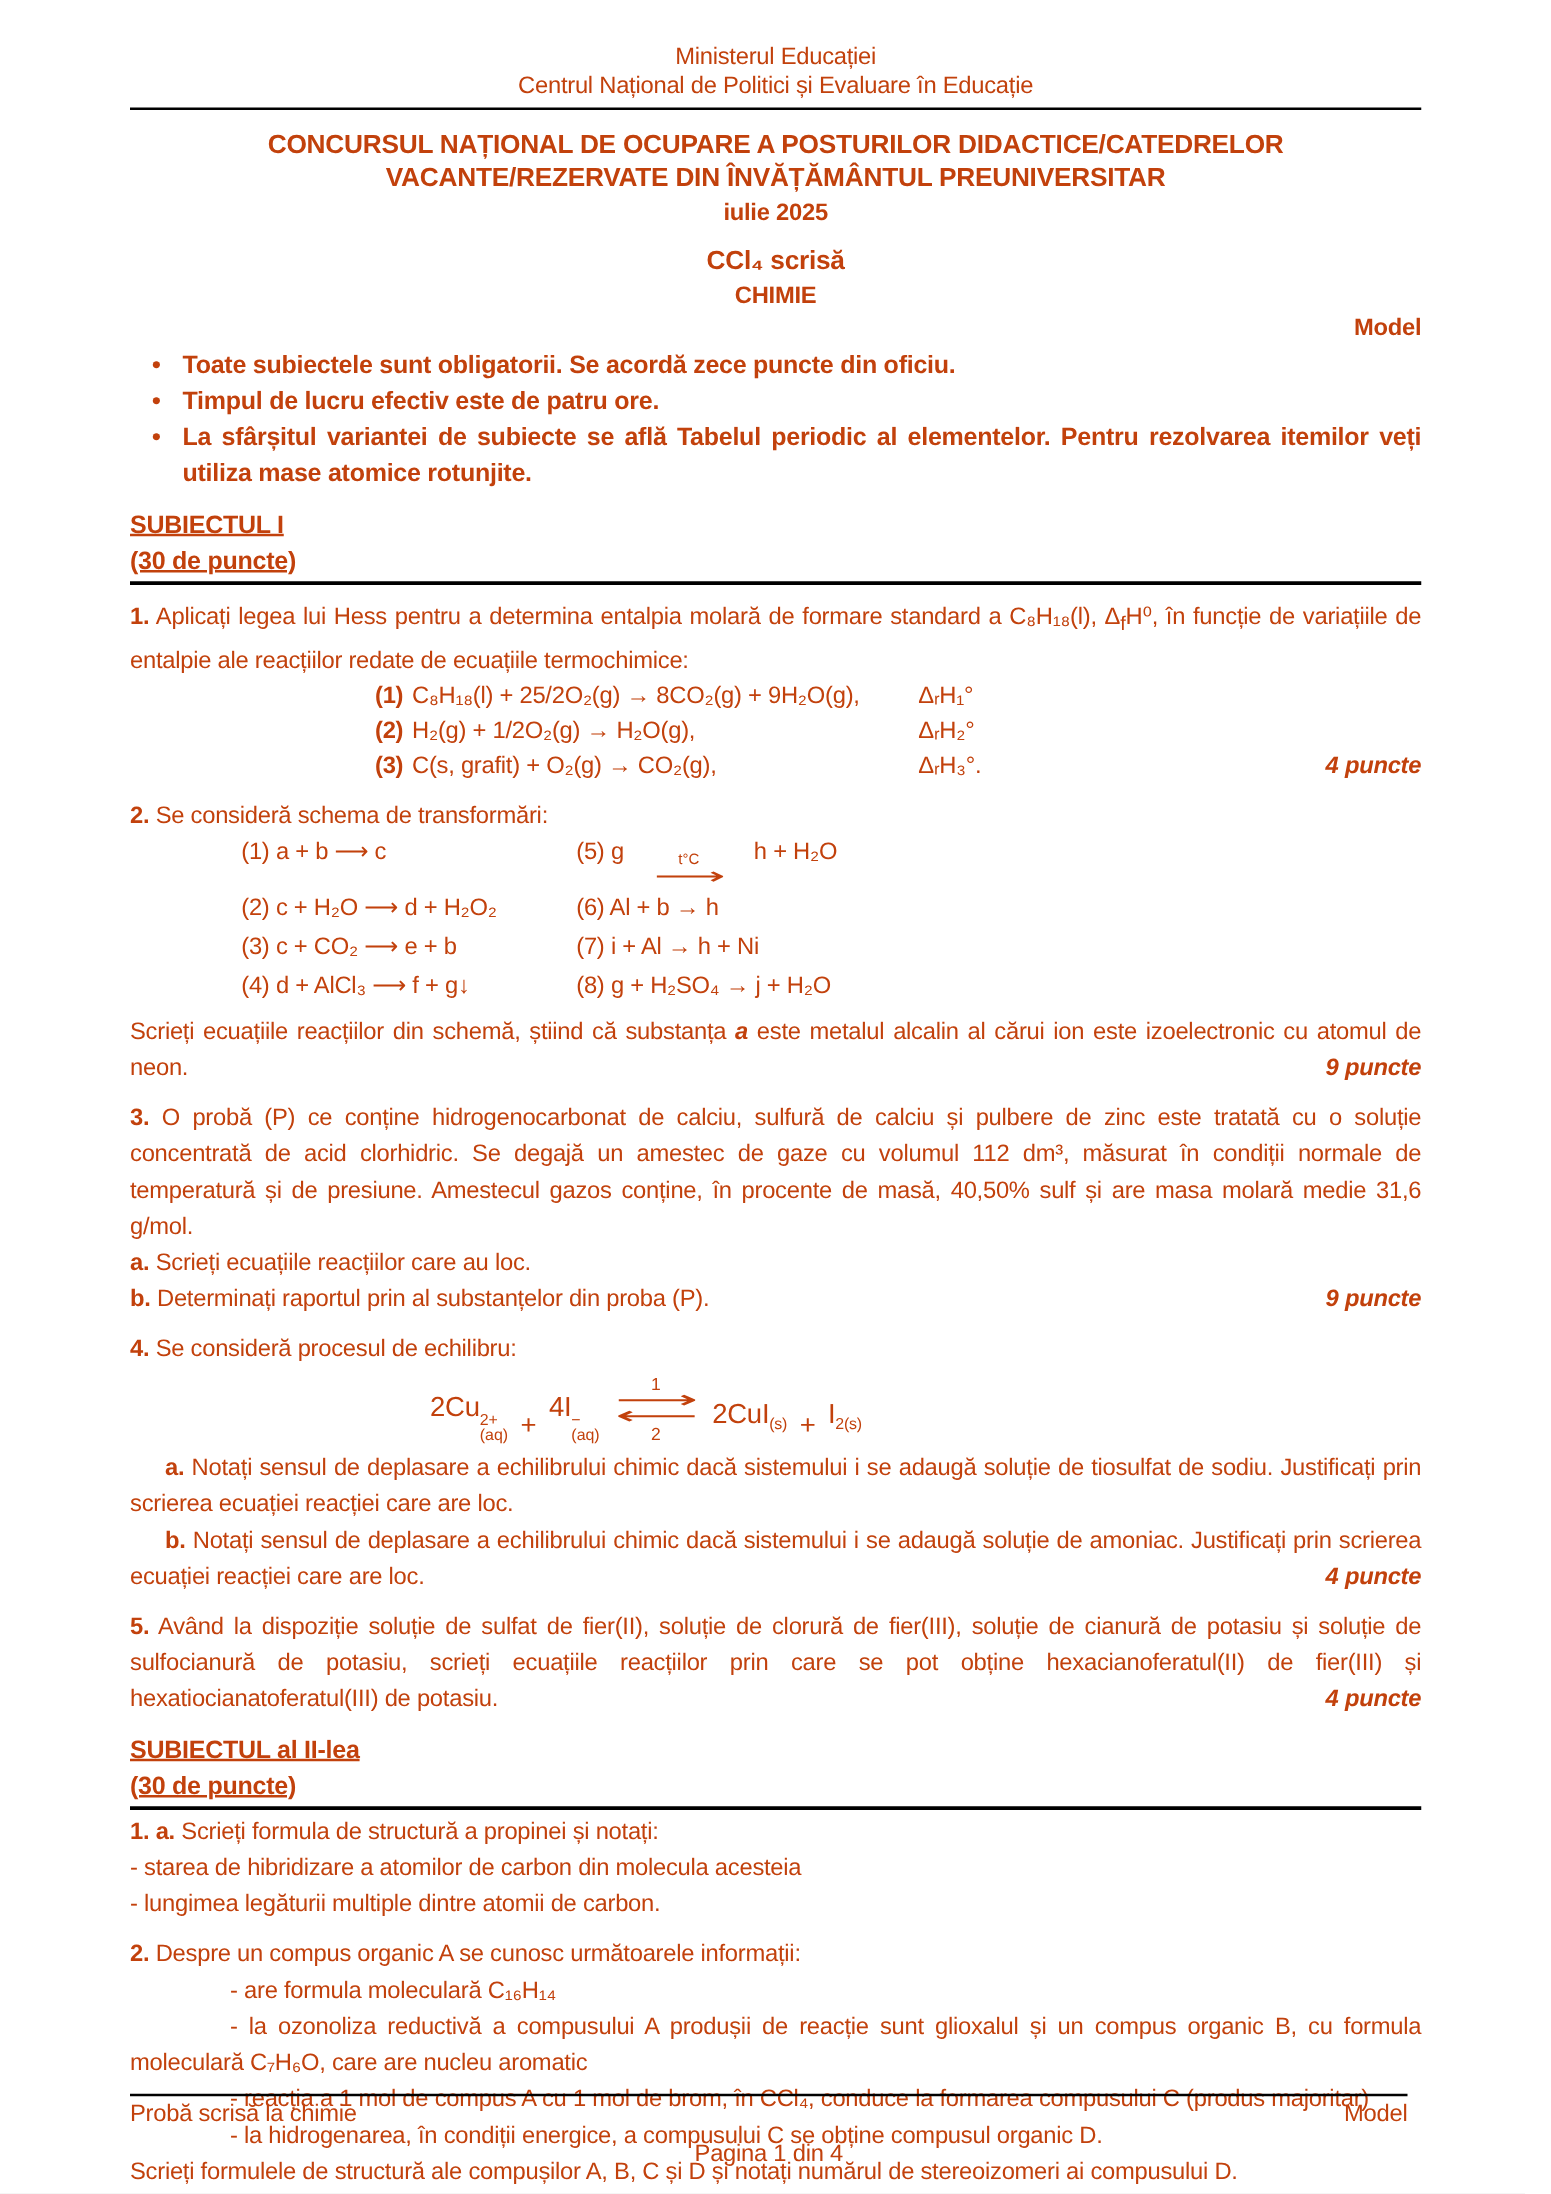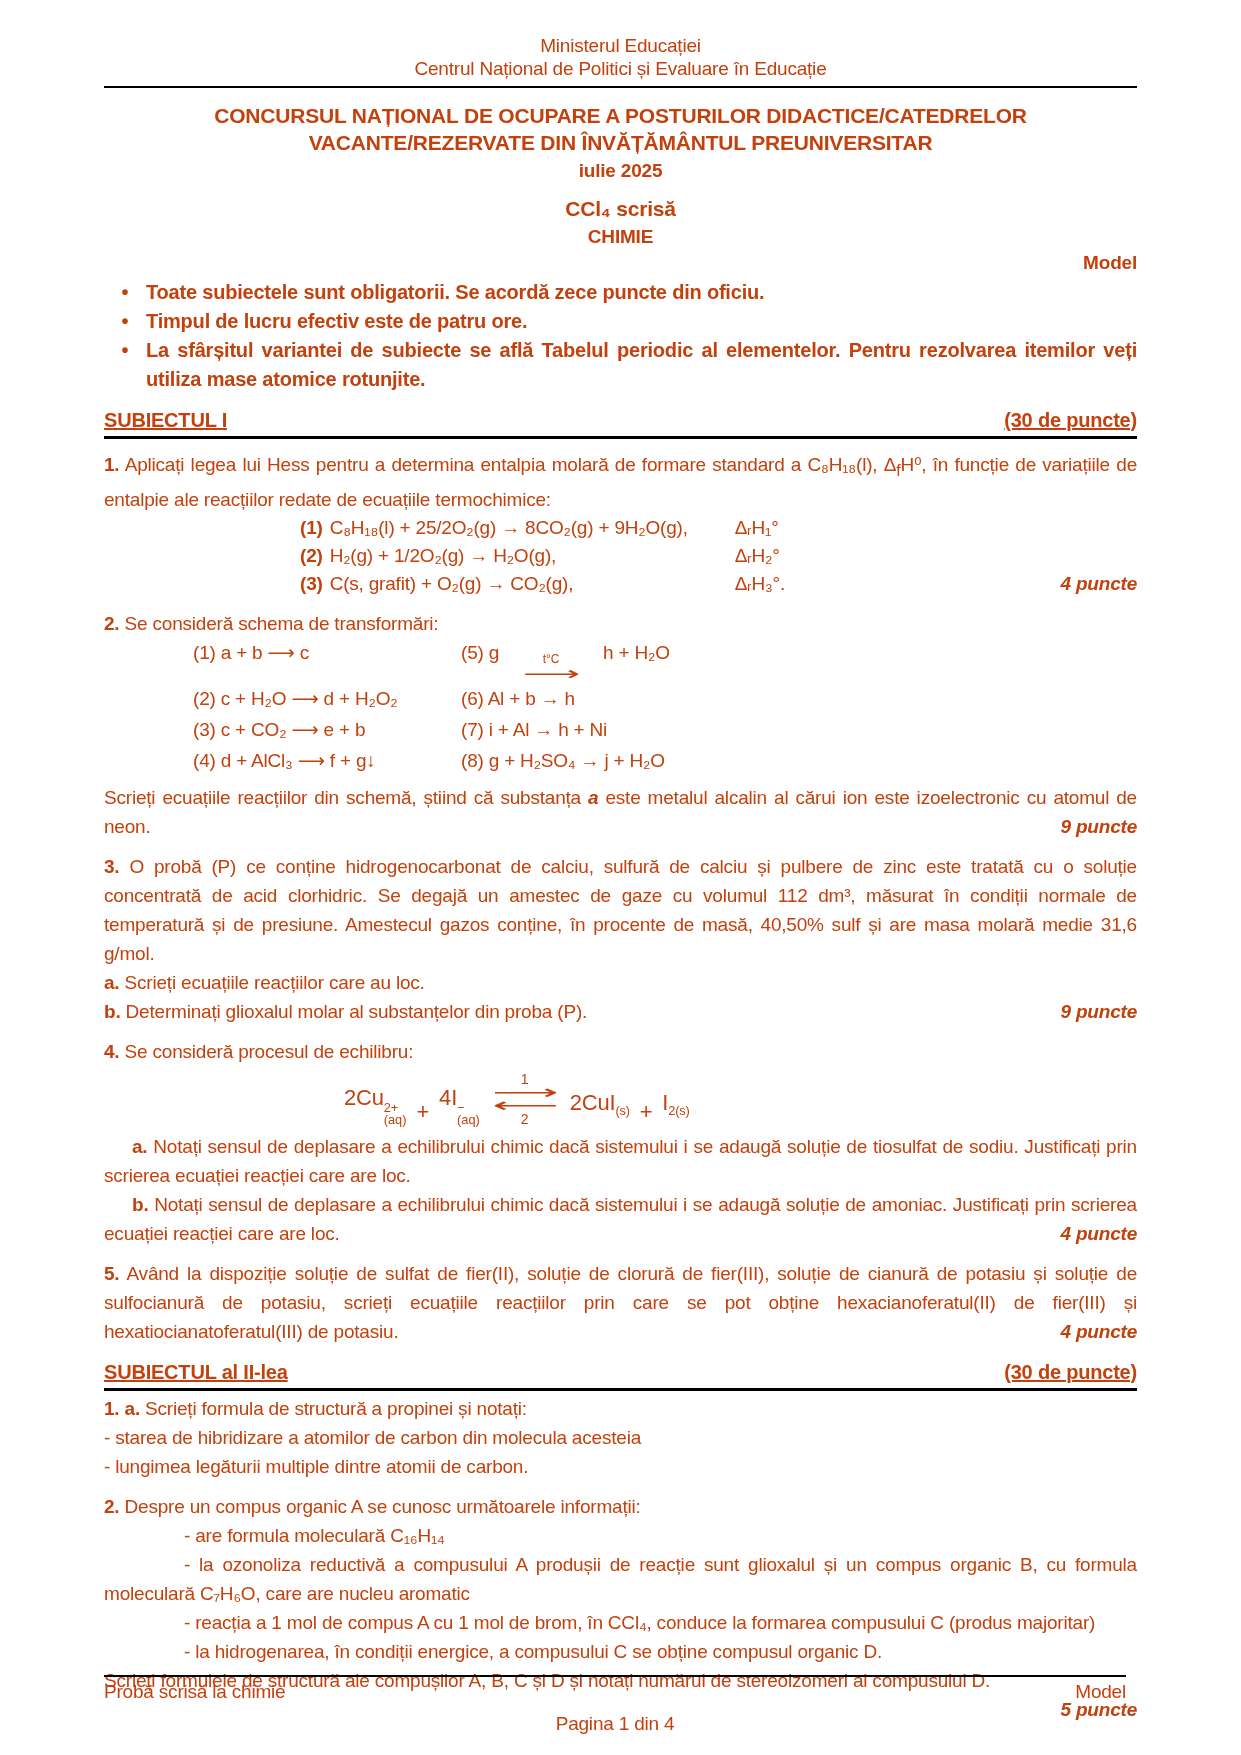--- a/index.html
+++ b/index.html
@@ -16,21 +16,21 @@
   .title-block{margin-top:14px;}
   .t1{font-weight:bold;font-size:21px;line-height:27px;}
   .t2{font-weight:bold;font-size:19px;line-height:26px;margin-top:2px;}
   .t3{font-weight:bold;font-size:21px;line-height:26px;margin-top:12px;}
   .model-line{text-align:right;font-weight:bold;font-size:19px;line-height:22px;margin-top:2px;}
   .notice{margin-top:4px;font-weight:bold;font-size:20px;}
   .notice-row{display:flex;}
   .notice-dot{width:42px;text-align:center;flex:0 0 42px;}
   .notice-text{flex:1;text-align:justify;}
   .subject-head{display:flex;justify-content:space-between;font-weight:bold;font-size:20px;
-    border-bottom:3px solid #000;margin-top:12px;padding-bottom:1px;}
+    border-bottom:3px solid #000;margin-top:12px;padding-bottom:1px;flex-direction:column;}
   .subject-head span{text-decoration:underline;}
   .q{margin-top:11px;}
   .bnum{font-weight:bold;}
   .just{text-align:justify;}
   .with-points{position:relative;}
   .points{position:absolute;right:0;bottom:0;font-weight:bold;font-style:italic;}
   .points-inline{margin-left:auto;font-weight:bold;font-style:italic;}
   
   .eqrow{display:flex;margin-left:196px;line-height:28px;}
   .eqnum{font-weight:bold;margin-right:7px;}
@@ -144,21 +144,21 @@
     <div class="q just">
       <span class="bnum">3.</span>
       <span>O probă (P) ce conține hidrogenocarbonat de calciu, sulfură de calciu și pulbere de zinc este tratată cu o soluție concentrată de acid clorhidric. Se degajă un amestec de gaze cu volumul 112 dm³, măsurat în condiții normale de temperatură și de presiune. Amestecul gazos conține, în procente de masă, 40,50% sulf și are masa molară medie 31,6 g/mol.</span>
     </div>
     <div>
       <span class="bnum">a.</span>
       <span>Scrieți ecuațiile reacțiilor care au loc.</span>
     </div>
     <div class="with-points">
       <span class="bnum">b.</span>
-      <span>Determinați glioxalul molar al substanțelor din proba (P).</span>
+      <span>Determinați raportul prin al substanțelor din proba (P).</span>
       <span class="points">9 puncte</span>
     </div>
 
     <div class="q">
       <span class="bnum">4.</span>
       <span>Se consideră procesul de echilibru:</span>
     </div>
     <div class="equil">
       <span><span>2Cu</span><span class="ss">
             <span>2+</span>

